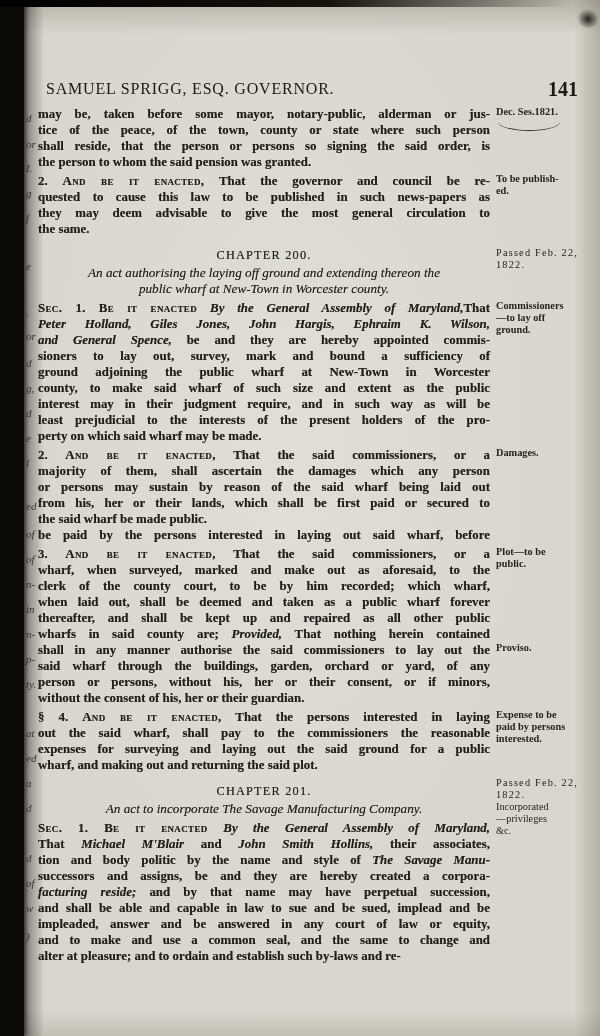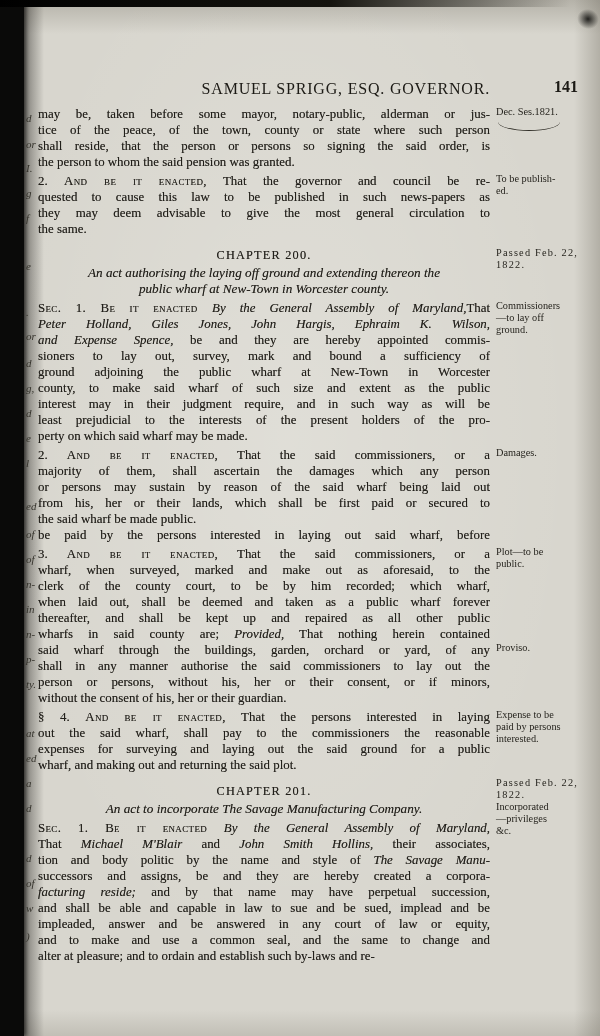--- a/index.html
+++ b/index.html
@@ -15,26 +15,26 @@
   .top-band{position:absolute;left:0;top:0;width:100%;height:7px;background:linear-gradient(90deg,#000 0%,#15140f 55%,rgba(40,38,32,.45) 80%,rgba(40,38,32,0) 95%);}
   .corner-smudge{position:absolute;top:9px;right:1px;width:22px;height:20px;background:radial-gradient(ellipse at center,rgba(8,8,6,.85) 0%,rgba(8,8,6,0) 70%);transform:rotate(18deg);}
   .vignette{position:absolute;inset:0;pointer-events:none;background:
     linear-gradient(270deg,rgba(105,100,88,.34) 0px,rgba(105,100,88,0) 26px),
     linear-gradient(180deg,rgba(90,85,72,.28) 0px,rgba(90,85,72,0) 34px),
     linear-gradient(0deg,rgba(90,85,72,.18) 0px,rgba(90,85,72,0) 26px),
     radial-gradient(ellipse at 48% 42%,rgba(255,255,252,.20),rgba(255,255,252,0) 65%);}
   .fragments{position:absolute;left:25px;top:0;width:22px;height:100%;}
   .fragment{position:absolute;left:1px;font-size:11px;color:#36342d;font-style:italic;white-space:nowrap;}
   
-  .header{position:absolute;left:38px;top:80px;width:452px;text-align:right;font-size:16px;letter-spacing:.8px;color:#1c1a15;}
-  .pagenum{position:absolute;right:22px;top:78px;font-size:16px;font-weight:700;color:#1c1a15;}
+  .header{position:absolute;left:46px;top:80px;width:452px;text-align:left;font-size:16px;letter-spacing:.8px;color:#1c1a15;}
+  .pagenum{position:absolute;right:22px;top:78px;font-size:20px;font-weight:700;color:#1c1a15;}
   
   .content{position:absolute;left:38px;top:106px;width:452px;font-size:12.9px;line-height:16px;text-shadow:0 0 .4px rgba(33,30,24,.55);}
   .block{position:relative;}
-  .block.para{margin-bottom:3px;}
+  .block.para{margin-bottom:3px;font-weight:bold;}
   .block.para .line{text-align:justify;text-align-last:justify;}
   .block.para .line.last{text-align-last:left;}
   .block.chapter{margin-top:10px;margin-bottom:2px;font-size:12.3px;letter-spacing:1.2px;}
   .block.title{margin-bottom:3px;font-size:13.2px;}
   .block.chapter .line,.block.title .line{text-align:center;text-align-last:center;}
   .seg-n{font-style:normal;}
   .seg-i{font-style:italic;}
   .seg-sc{font-variant:small-caps;letter-spacing:.35px;}
   
   .margin-note{position:absolute;left:458px;width:108px;font-size:10.3px;line-height:12px;color:#26241e;text-shadow:none;}
@@ -114,21 +114,21 @@
           <div>1822.</div>
         </div>
       </div>
       <div class="block title">
         <div class="line"><span class="seg-i">An act authorising the laying off ground and extending thereon the</span></div>
         <div class="line last"><span class="seg-i">public wharf at New-Town in Worcester county.</span></div>
       </div>
       <div class="block para">
         <div class="line"><span class="seg-sc">Sec. 1. Be it enacted </span><span class="seg-i">By the General Assembly of Maryland,</span><span class="seg-n">That</span></div>
         <div class="line"><span class="seg-i">Peter Holland, Giles Jones, John Hargis, Ephraim K. Wilson,</span></div>
-        <div class="line"><span class="seg-i">and Expense Spence,</span><span class="seg-n"> be and they are hereby appointed commis-</span></div>
+        <div class="line"><span class="seg-i">and General Spence,</span><span class="seg-n"> be and they are hereby appointed commis-</span></div>
         <div class="line"><span class="seg-n">sioners to lay out, survey, mark and bound a sufficiency of</span></div>
         <div class="line"><span class="seg-n">ground adjoining the public wharf at New-Town in Worcester</span></div>
         <div class="line"><span class="seg-n">county, to make said wharf of such size and extent as the public</span></div>
         <div class="line"><span class="seg-n">interest may in their judgment require, and in such way as will be</span></div>
         <div class="line"><span class="seg-n">least prejudicial to the interests of the present holders of the pro-</span></div>
         <div class="line last"><span class="seg-n">perty on which said wharf may be made.</span></div>
         <div class="margin-note" style="top: 0px;">
           <div>Commissioners</div>
           <div>—to lay off</div>
           <div>ground.</div>
@@ -145,22 +145,22 @@
           <div>Damages.</div>
         </div>
       </div>
       <div class="block para">
         <div class="line"><span class="seg-n">3. </span><span class="seg-sc">And be it enacted,</span><span class="seg-n"> That the said commissioners, or a</span></div>
         <div class="line"><span class="seg-n">wharf, when surveyed, marked and make out as aforesaid, to the</span></div>
         <div class="line"><span class="seg-n">clerk of the county court, to be by him recorded; which wharf,</span></div>
         <div class="line"><span class="seg-n">when laid out, shall be deemed and taken as a public wharf forever</span></div>
         <div class="line"><span class="seg-n">thereafter, and shall be kept up and repaired as all other public</span></div>
         <div class="line"><span class="seg-n">wharfs in said county are; </span><span class="seg-i">Provided,</span><span class="seg-n"> That nothing herein contained</span></div>
+        <div class="line"><span class="seg-n">shall in any manner authorise the said commissioners to lay out the</span></div>
         <div class="line"><span class="seg-n">said wharf through the buildings, garden, orchard or yard, of any</span></div>
-        <div class="line"><span class="seg-n">shall in any manner authorise the said commissioners to lay out the</span></div>
         <div class="line"><span class="seg-n">person or persons, without his, her or their consent, or if minors,</span></div>
         <div class="line last"><span class="seg-n">without the consent of his, her or their guardian.</span></div>
         <div class="margin-note" style="top: 0px;">
           <div>Plot—to be</div>
           <div>public.</div>
         </div>
         <div class="margin-note" style="top: 96px;">
           <div>Proviso.</div>
         </div>
       </div>

